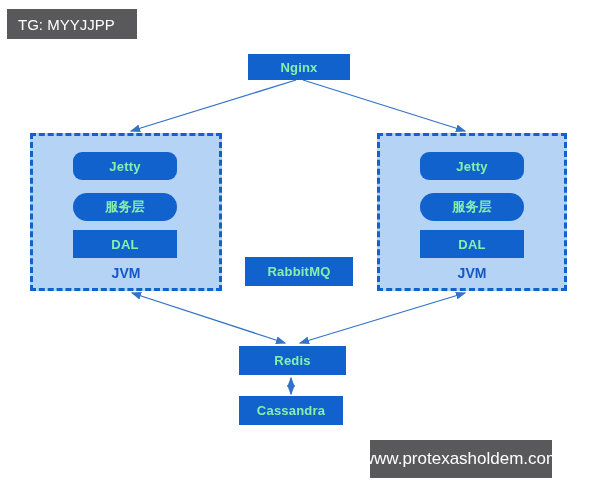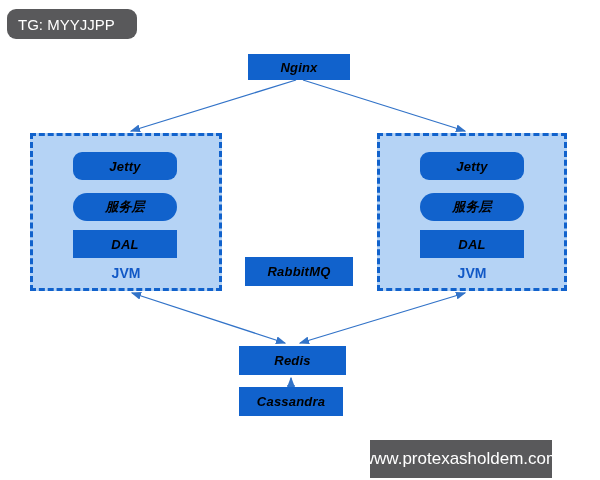--- a/index.html
+++ b/index.html
@@ -20,26 +20,25 @@
     left: 0;
     top: 0;
     pointer-events: none;
   }
   .node {
     position: absolute;
     display: flex;
     align-items: center;
     justify-content: center;
     background: var(--box_blue);
-    color: #000000;
+    color: #86efac;
     font-weight: bold;
     font-size: 13px;
     letter-spacing: 0.2px;
     box-sizing: border-box;
-    font-style: italic;
   }
   .cluster {
     position: absolute;
     background: var(--container_fill);
     border: 3px dashed var(--container_border);
     box-sizing: border-box;
   }
   .cluster-left  { left: 30px;  top: 133px; width: 192px; height: 158px; }
   .cluster-right { left: 377px; top: 133px; width: 190px; height: 158px; }
   .cluster .node { left: 40px; width: 104px; height: 28px; }
@@ -53,38 +52,37 @@
     bottom: 7px;
     text-align: center;
     color: var(--jvm_text);
     font-weight: bold;
     font-size: 14px;
   }
   .node-nginx     { left: 248px; top: 54px;  width: 102px; height: 26px; }
   .node-zookeeper { left: 245px; top: 220px; width: 108px; height: 29px; }
   .node-rabbitmq  { left: 245px; top: 257px; width: 108px; height: 29px; }
   .node-redis     { left: 239px; top: 346px; width: 107px; height: 29px; }
-  .node-cassandra { left: 239px; top: 387px; width: 104px; height: 29px; }
+  .node-cassandra { left: 239px; top: 396px; width: 104px; height: 29px; }
   .banner {
     position: absolute;
     background: var(--banner_bg);
     color: #ffffff;
     display: flex;
     align-items: center;
     box-sizing: border-box;
     font-weight: 400;
   }
   .banner-tg {
     left: 7px;
     top: 9px;
     width: 130px;
     height: 30px;
     padding-left: 11px;
     font-size: 15px;
-    border-radius: 9px;
   }
   .banner-site {
     left: 370px;
     top: 440px;
     width: 182px;
     height: 38px;
     justify-content: center;
     font-size: 17px;
   }
   .conn-line {

